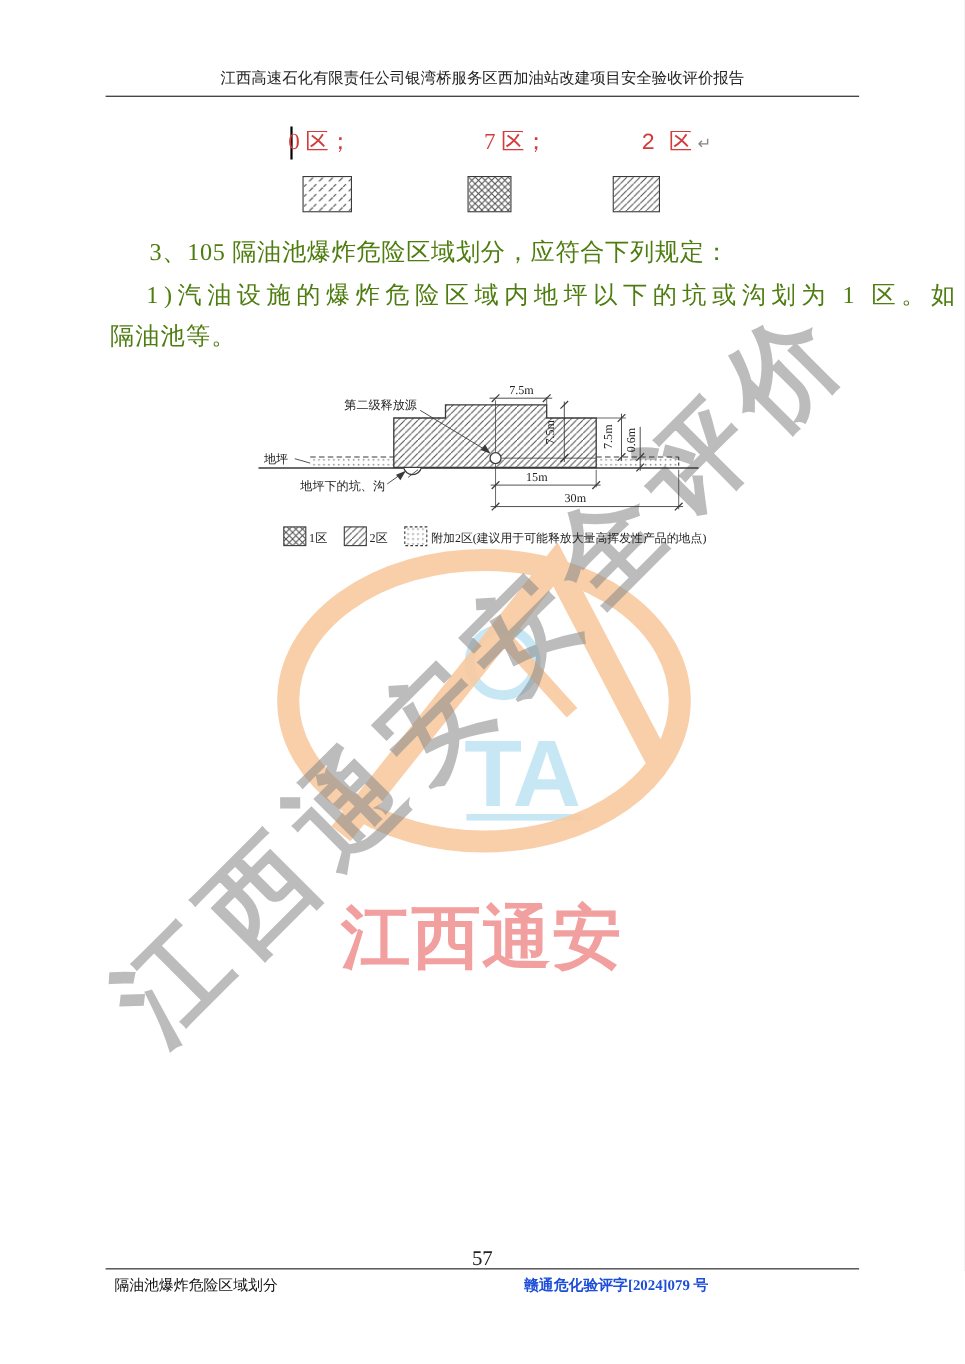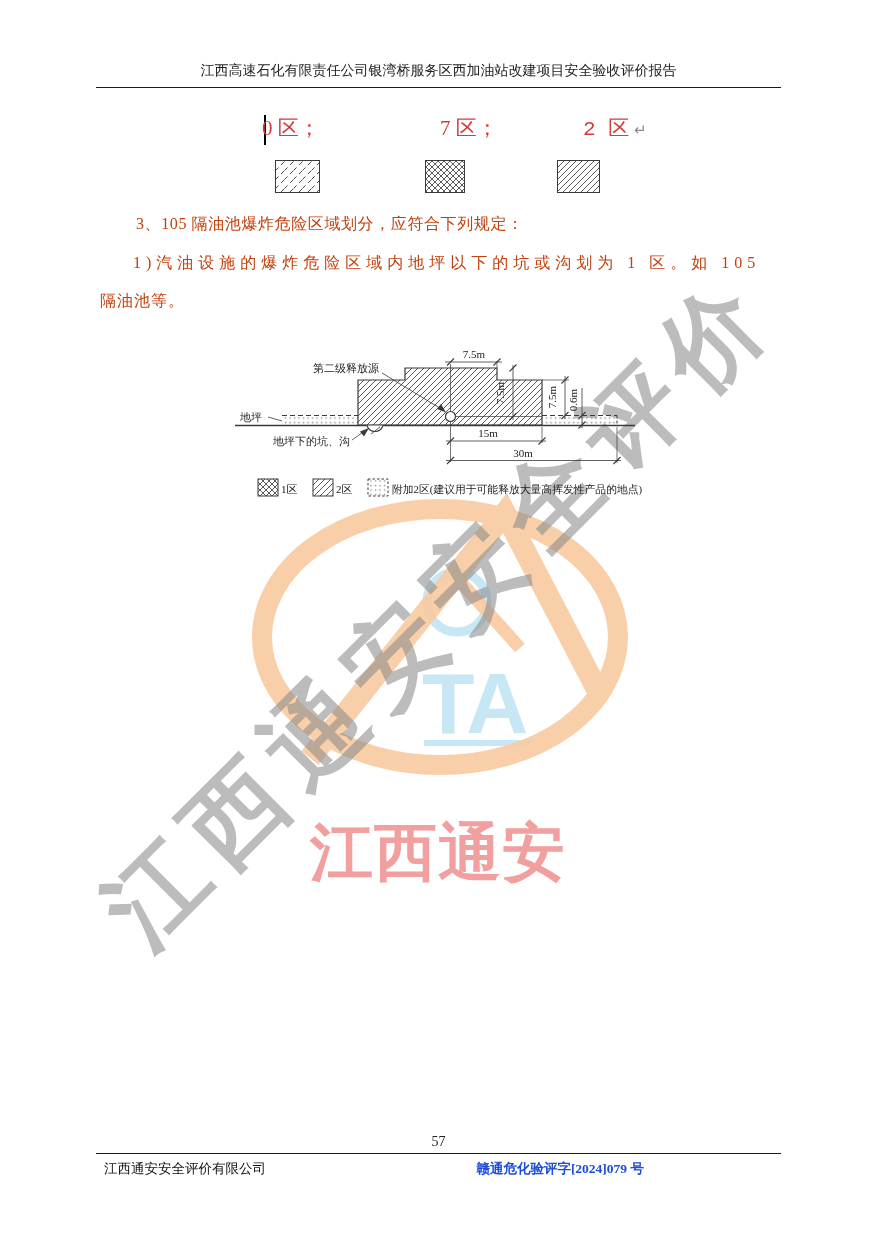--- a/index.html
+++ b/index.html
@@ -6,35 +6,35 @@
   .page{
     position:relative;width:877px;height:1240px;margin:0 auto;
     background:#ffffff;overflow:hidden;
     font-family:"Liberation Serif", serif;color:#1c1c1c;
   }
   .abs{position:absolute;}
   
   .header-title{left:96px;top:62px;width:685px;text-align:center;
     font-size:14px;letter-spacing:0px;color:#222;white-space:nowrap;}
   .header-rule{left:96px;top:87px;width:685px;height:0;border-top:1.6px solid #1a1a1a;}
-  .footer-pagenum{left:96px;top:1134px;width:685px;text-align:center;font-size:14px;color:#222;}
+  .footer-pagenum{left:96px;top:1134px;width:685px;text-align:center;font-size:19px;color:#222;}
   .footer-rule{left:96px;top:1153px;width:685px;height:0;border-top:1.4px solid #1a1a1a;}
   .footer-left{left:104px;top:1160px;font-size:13.5px;color:#111;}
   .footer-right{right:97px;top:1160px;font-size:13.5px;color:#1d4ed8;font-weight:bold;}
   
   .zone-label{top:114px;font-size:21px;color:#d43c3c;white-space:pre;font-weight:500;}
   .zone0{left:262px;} .zone1{left:440px;} .zone2{left:583px;font-family:Liberation Mono, monospace;}
   .return-mark{left:634px;top:121px;font-size:15px;color:#8a8a8a;}
   .caret{left:264px;top:115px;width:2px;height:30px;background:#000;}
   
   .hatchbox{top:160px;height:33px;border:1.2px solid #3a3a3a;box-sizing:border-box;background:#fff;}
   .hb0{left:275px;width:45px;} .hb1{left:425px;width:40px;} .hb2{left:557px;width:43px;}
   .hatchbox svg{display:block;width:100%;height:100%;}
   
-  .para{font-size:16px;color:#c2410c;white-space:nowrap;}
+  .para{font-size:22px;color:#4d7c0f;white-space:nowrap;}
   .p1{left:136px;top:214px;letter-spacing:0.6px;}
   .p2{left:133px;top:253px;letter-spacing:5px;}
   .p3{left:100px;top:291px;letter-spacing:1px;}
   
   .diagram{left:230px;top:340px;}
   .diagram text{font-family:"Liberation Serif", serif;fill:#222;}
   
   .wm-layer{left:0;top:0;width:877px;height:902px;z-index:0;pointer-events:none;}
   .content-layer{z-index:2;}
   .wm-diagonal{
@@ -188,16 +188,16 @@
       <text x="347" y="60" font-size="11" text-anchor="middle" transform="rotate(-90 347 60)">0.6m</text>
       <text x="258" y="97" font-size="11" text-anchor="middle">15m</text>
       <text x="293" y="116.5" font-size="11" text-anchor="middle">30m</text>
       <text x="51" y="153" font-size="11">1区</text>
       <text x="106" y="153" font-size="11">2区</text>
       <text x="162" y="153" font-size="10.8">附加2区(建议用于可能释放大量高挥发性产品的地点)</text>
     </svg>
 
     <div class="abs footer-pagenum">57</div>
     <div class="abs footer-rule"></div>
-    <div class="abs footer-left">江西通安安全评价有限公司</div>
+    <div class="abs footer-left">隔油池爆炸危险区域划分</div>
     <div class="abs footer-right">赣通危化验评字[2024]079 号</div>
   </div>
 </div>
 
 </body></html>

